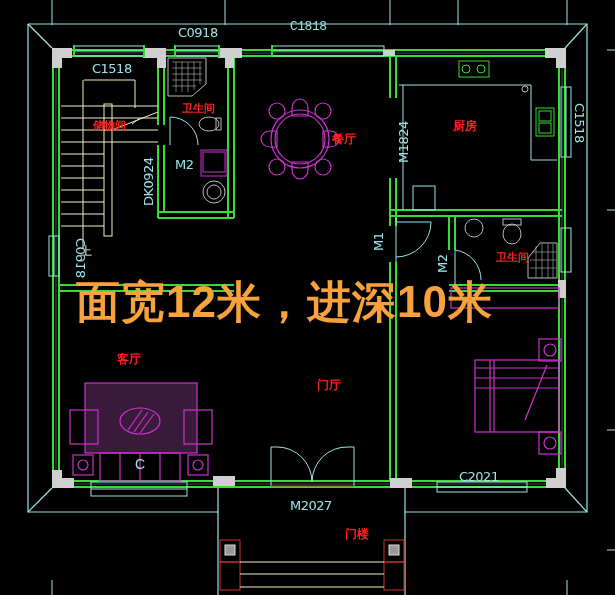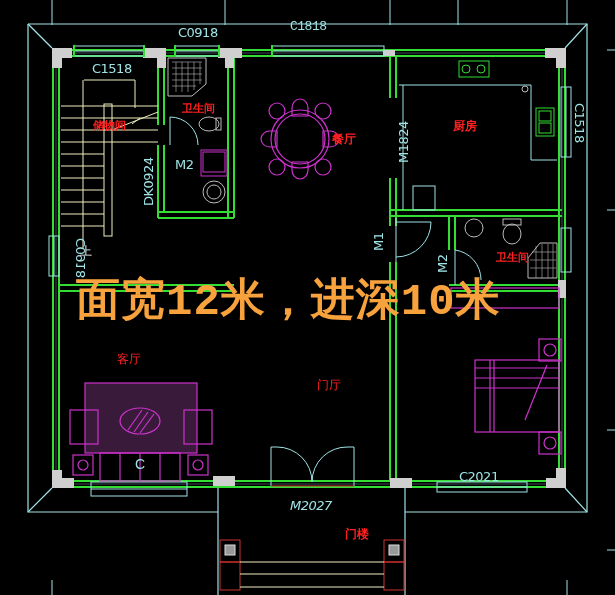--- a/index.html
+++ b/index.html
@@ -3,21 +3,21 @@
 <meta charset="utf-8">
 <style>
   html, body { margin:0; padding:0; background:#000; }
   body { width:615px; height:595px; overflow:hidden; position:relative; font-family:"Liberation Sans", sans-serif; }
   #plan { position:absolute; left:0; top:0; width:615px; height:595px; }
   .lbl { position:absolute; white-space:nowrap; line-height:1; }
   .cyan { color:#9fe3e6; font-family:"DejaVu Sans", sans-serif; font-size:13px; letter-spacing:-0.5px; }
   .room { color:#ff2020; font-size:12px; font-weight:bold; font-family:"DejaVu Sans", sans-serif; }
   .vert { transform-origin:left top; transform:rotate(-90deg); }
   .vert-cw { transform-origin:left top; transform:rotate(90deg); }
-  .overlay { position:absolute; left:76px; top:280px; color:#f7a23c; font-size:44px; font-weight:bold; font-family:Liberation Mono, monospace; letter-spacing:1px; white-space:nowrap; line-height:1; }
+  .overlay { position:absolute; left:76px; top:280px; color:#f7a23c; font-size:44px; font-weight:bold; font-family:Liberation Sans, sans-serif; letter-spacing:1px; white-space:nowrap; line-height:1; }
 </style>
 </head>
 <body>
 
 <svg id="plan" viewBox="0 0 615 595" xmlns="http://www.w3.org/2000/svg">
 
   <g stroke="#9fe3e6" stroke-width="1" fill="none">
     <line x1="52" y1="0" x2="52" y2="25"></line>
     <line x1="225" y1="0" x2="225" y2="25"></line>
     <line x1="390" y1="0" x2="390" y2="25"></line>
@@ -275,27 +275,27 @@
 <div class="lbl cyan" style="left:92px;top:62px;">C1518</div>
 <div class="lbl cyan vert-cw" style="left:586px;top:103px;">C1518</div>
 <div class="lbl cyan vert-cw" style="left:74px;top:238px;transform:rotate(90deg) scaleY(-1);">C0918</div>
 <div class="lbl cyan" style="left:459px;top:470px;">C2021</div>
 
 <div class="lbl cyan" style="left:175px;top:158px;">M2</div>
 <div class="lbl cyan vert" style="left:142px;top:206px;">DK0924</div>
 <div class="lbl cyan vert" style="left:397px;top:163px;">M1824</div>
 <div class="lbl cyan vert" style="left:372px;top:251px;">M1</div>
 <div class="lbl cyan vert" style="left:436px;top:273px;">M2</div>
-<div class="lbl cyan" style="left:290px;top:499px;font-style:italic;">M2027</div>
+<div class="lbl cyan" style="left:290px;top:499px;">M2027</div>
 
 <div class="lbl room" style="left:93px;top:120px;font-size:11px;">储物间</div>
 <div class="lbl room" style="left:182px;top:103px;font-size:11px;">卫生间</div>
 <div class="lbl room" style="left:292px;top:133px;margin-left:40px;">餐厅</div>
 <div class="lbl room" style="left:453px;top:120px;">厨房</div>
 <div class="lbl room" style="left:496px;top:252px;font-size:11px;">卫生间</div>
-<div class="lbl room" style="left:117px;top:353px;font-weight:normal;">客厅</div>
-<div class="lbl room" style="left:317px;top:379px;font-weight:normal;">门厅</div>
+<div class="lbl room" style="left:117px;top:353px;font-weight:bold;">客厅</div>
+<div class="lbl room" style="left:317px;top:379px;font-weight:bold;">门厅</div>
 <div class="lbl room" style="left:300px;top:528px;padding-left:45px;">门楼</div>
 
 <div class="lbl" style="left:80px;top:245px;color:#f0f0f0;font-size:12px;font-family:'DejaVu Sans',sans-serif;">上</div>
 <div class="lbl" style="left:135px;top:457px;color:#9fe3e6;font-size:14px;">C</div>
 
 <div class="overlay">面宽12米，进深10米</div>
 
 </body></html>

